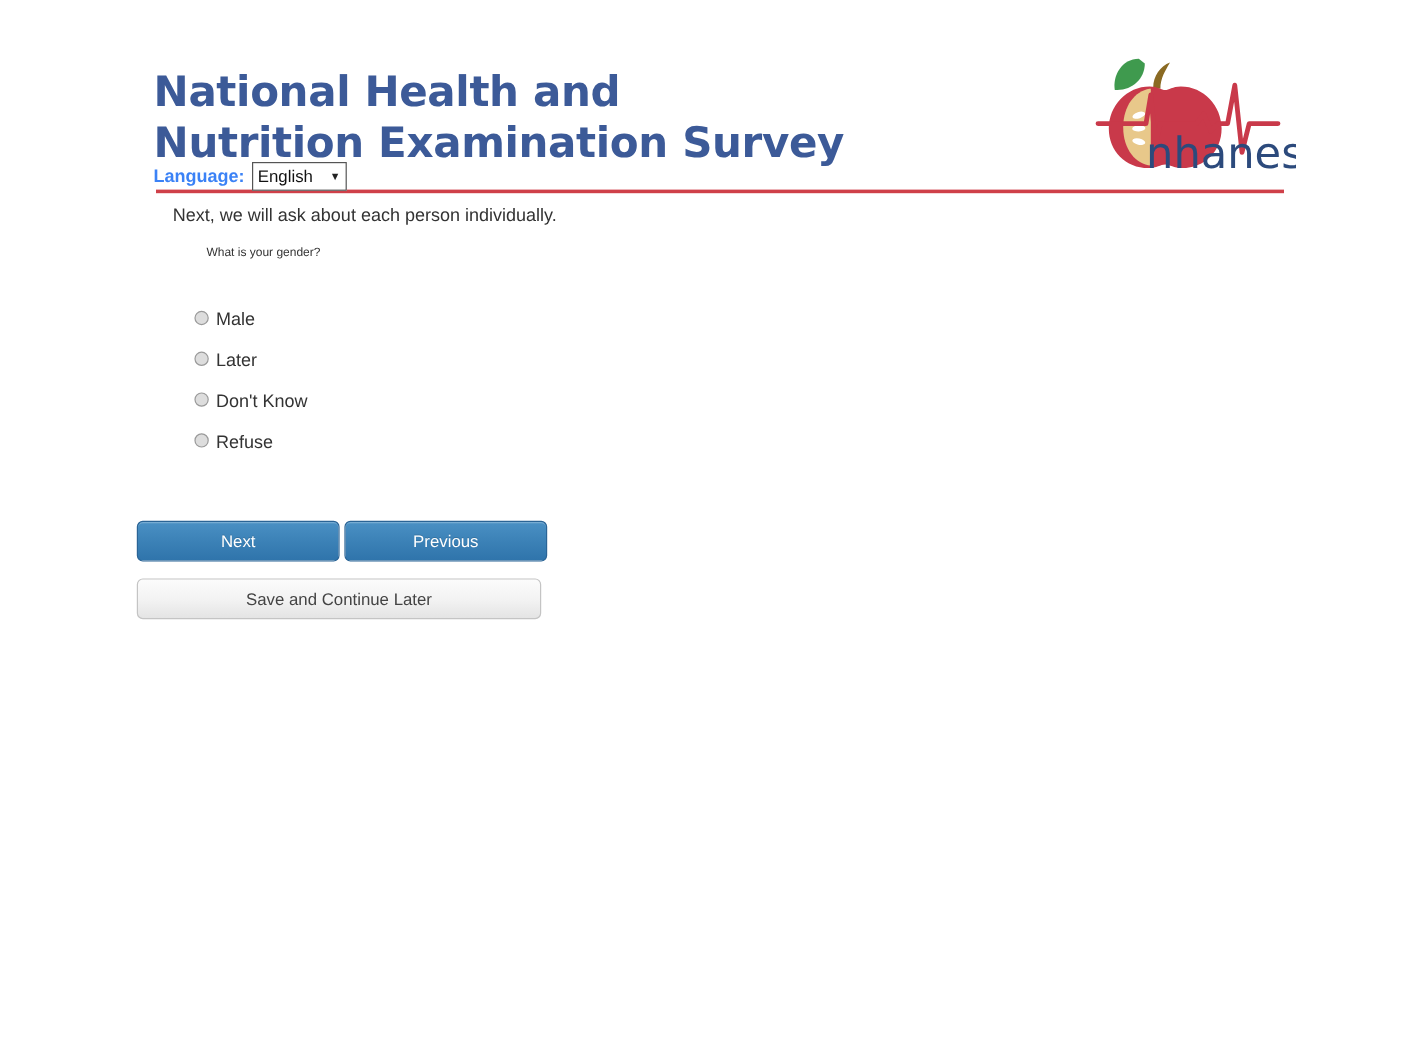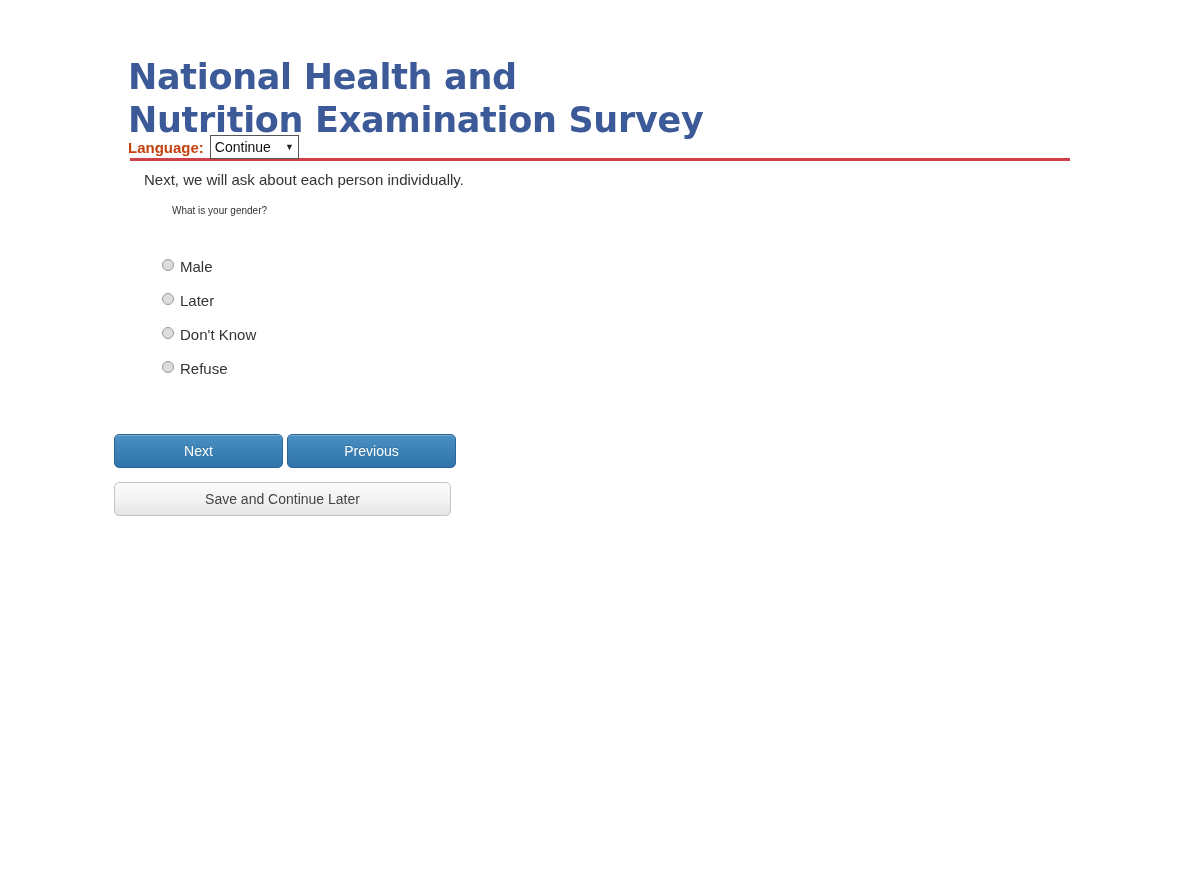--- a/index.html
+++ b/index.html
@@ -58,21 +58,21 @@
     position: absolute;
     left: 128px;
     top: 135px;
     display: flex;
     align-items: center;
     gap: 6px;
   }
   #language-label {
     font-size: 15px;
     font-weight: bold;
-    color: #c2410c;
+    color: #3b82f6;
   }
   #language-select {
     font-family: "Liberation Sans", sans-serif;
     font-size: 14px;
     color: #111111;
     background: #ffffff;
     border: 1px solid #555555;
     border-radius: 0;
     padding: 1px 4px 1px 4px;
     height: 20px;
@@ -181,28 +181,48 @@
   }
 </style>
 </head>
 <body>
 
 <div id="header">
 
   <div id="survey-title">National Health and
 Nutrition Examination Survey</div>
 
+  <div id="logo">
+    <svg width="175" height="110" viewBox="0 0 175 110" xmlns="http://www.w3.org/2000/svg">
+
+      <path d="M44 6 C30 6 22 20 24 32 C38 33 49 23 49 10 Z" fill="#3f9a4e"></path>
+
+      <path d="M56 30 C56 20 62 12 70 9 C66 16 62 22 62 31 Z" fill="#8a6a23"></path>
+
+      <path d="M53 29 C34 29 19 45 19 64 C19 83 33 97 52 97 C59 97 62 94 66 94 C70 94 73 97 80 97 C99 97 113 83 113 64 C113 45 98 29 79 29 C72 29 69 32 66 32 C63 32 60 29 53 29 Z" fill="#c9394a"></path>
+
+      <path d="M53 31 C41 33 31 45 31 63 C31 82 42 94 54 95 L54 31 Z" fill="#e8c88a"></path>
+
+      <ellipse cx="44" cy="53" rx="5.5" ry="2.6" fill="#ffffff" transform="rotate(-18 44 53)"></ellipse>
+      <ellipse cx="44" cy="64" rx="5.5" ry="2.6" fill="#ffffff" transform="rotate(-3 44 64)"></ellipse>
+      <ellipse cx="44" cy="75" rx="5.5" ry="2.6" fill="#ffffff" transform="rotate(12 44 75)"></ellipse>
+
+      <polyline points="10,60 46,60 50,60 54,36 58,78 62,60 86,60 92,60 98,52 104,66 110,60 118,60 124,28 130,84 136,60 160,60" fill="none" stroke="#c9394a" stroke-width="4" stroke-linejoin="round" stroke-linecap="round"></polyline>
+
+      <text x="50" y="97" font-family="DejaVu Sans, sans-serif" font-size="36" fill="#2c4a7c">nhanes</text>
+    </svg>
+  </div>
 
   <div id="header-rule"></div>
 </div>
 
 <div id="language-row">
   <span id="language-label">Language:</span>
   <span id="language-select">
-    <span class="sel-value">Continue</span>
+    <span class="sel-value">English</span>
     <span class="sel-arrow">▼</span>
   </span>
 </div>
 
 <div id="intro-text">Next, we will ask about each person individually.</div>
 
 <div id="question-text">What is your gender?</div>
 
 <div id="options">
   <div class="option-row">

